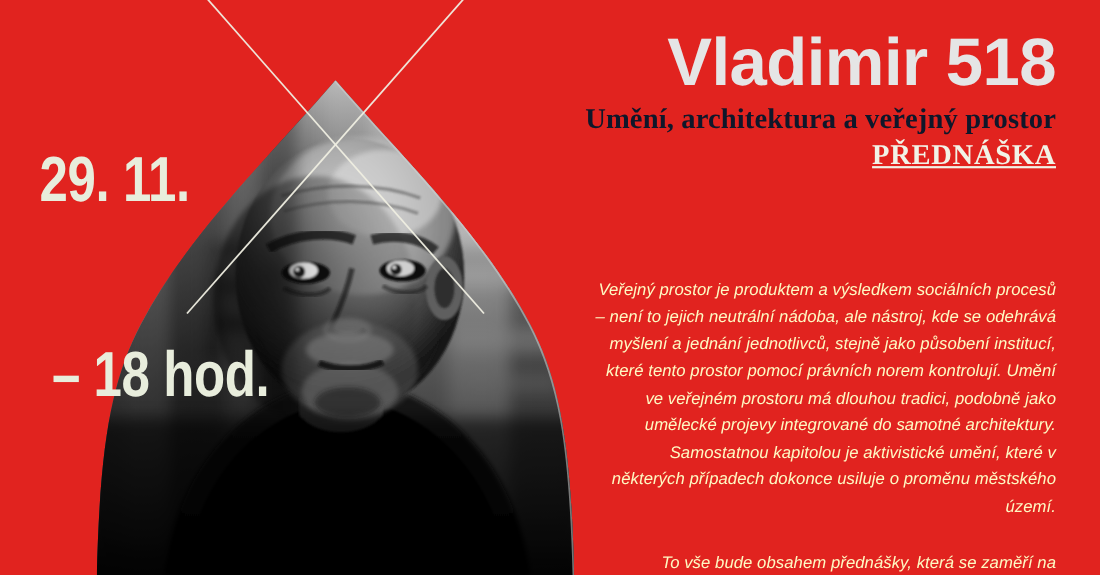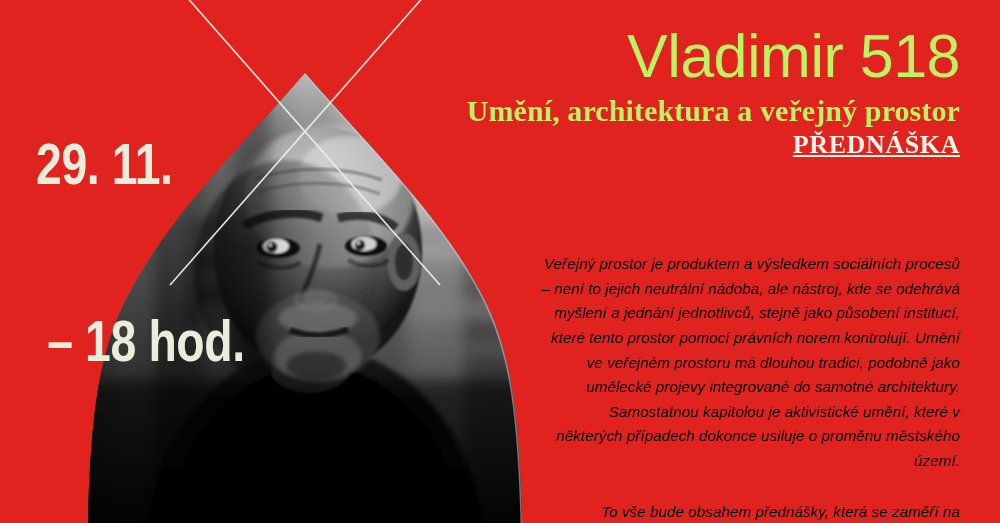--- a/index.html
+++ b/index.html
@@ -40,34 +40,34 @@
   .date-line2{display:block;margin-left:14px;margin-top:12px;}
 
   
   .header{
     position:absolute;right:40px;top:26px;
     text-align:right;z-index:6;
     color:#eef1e4;
   }
   .headline{
     font-family:"Liberation Sans", sans-serif;
-    font-weight:normal;
+    font-weight:bold;
     font-size:61px;
     line-height:1.0;
     letter-spacing:-0.5px;
-    color:#bef264;
+    color:#e5e5e5;
     margin:0;
     display:block;
   }
   .subline{
     font-family:"Liberation Serif", serif;
     font-weight:bold;
-    font-size:30px;
+    font-size:26px;
     line-height:1.18;
-    color:#bef264;
+    color:#0f172a;
     margin:6px 0 0 0;
     display:block;
     letter-spacing:0.1px;
   }
   .lecture{
     font-family:"Liberation Serif", serif;
     font-weight:bold;
     font-size:26px;
     line-height:1.18;
     color:#f1f3e7;
@@ -81,21 +81,21 @@
   .body-copy{
     position:absolute;right:40px;top:252px;width:420px;
     text-align:right;z-index:6;
   }
   .body-copy p{
     margin:0;
     font-family:"Liberation Sans", sans-serif;
     font-style:italic;
     font-size:15.2px;
     line-height:1.62;
-    color:#000000;
+    color:#fef9c3;
     letter-spacing:0.05px;
   }
   .body-copy p.second{margin-top:26px;}
 </style>
 </head>
 <body>
 
 <div id="poster">
 
   <div class="arch-wrap">

